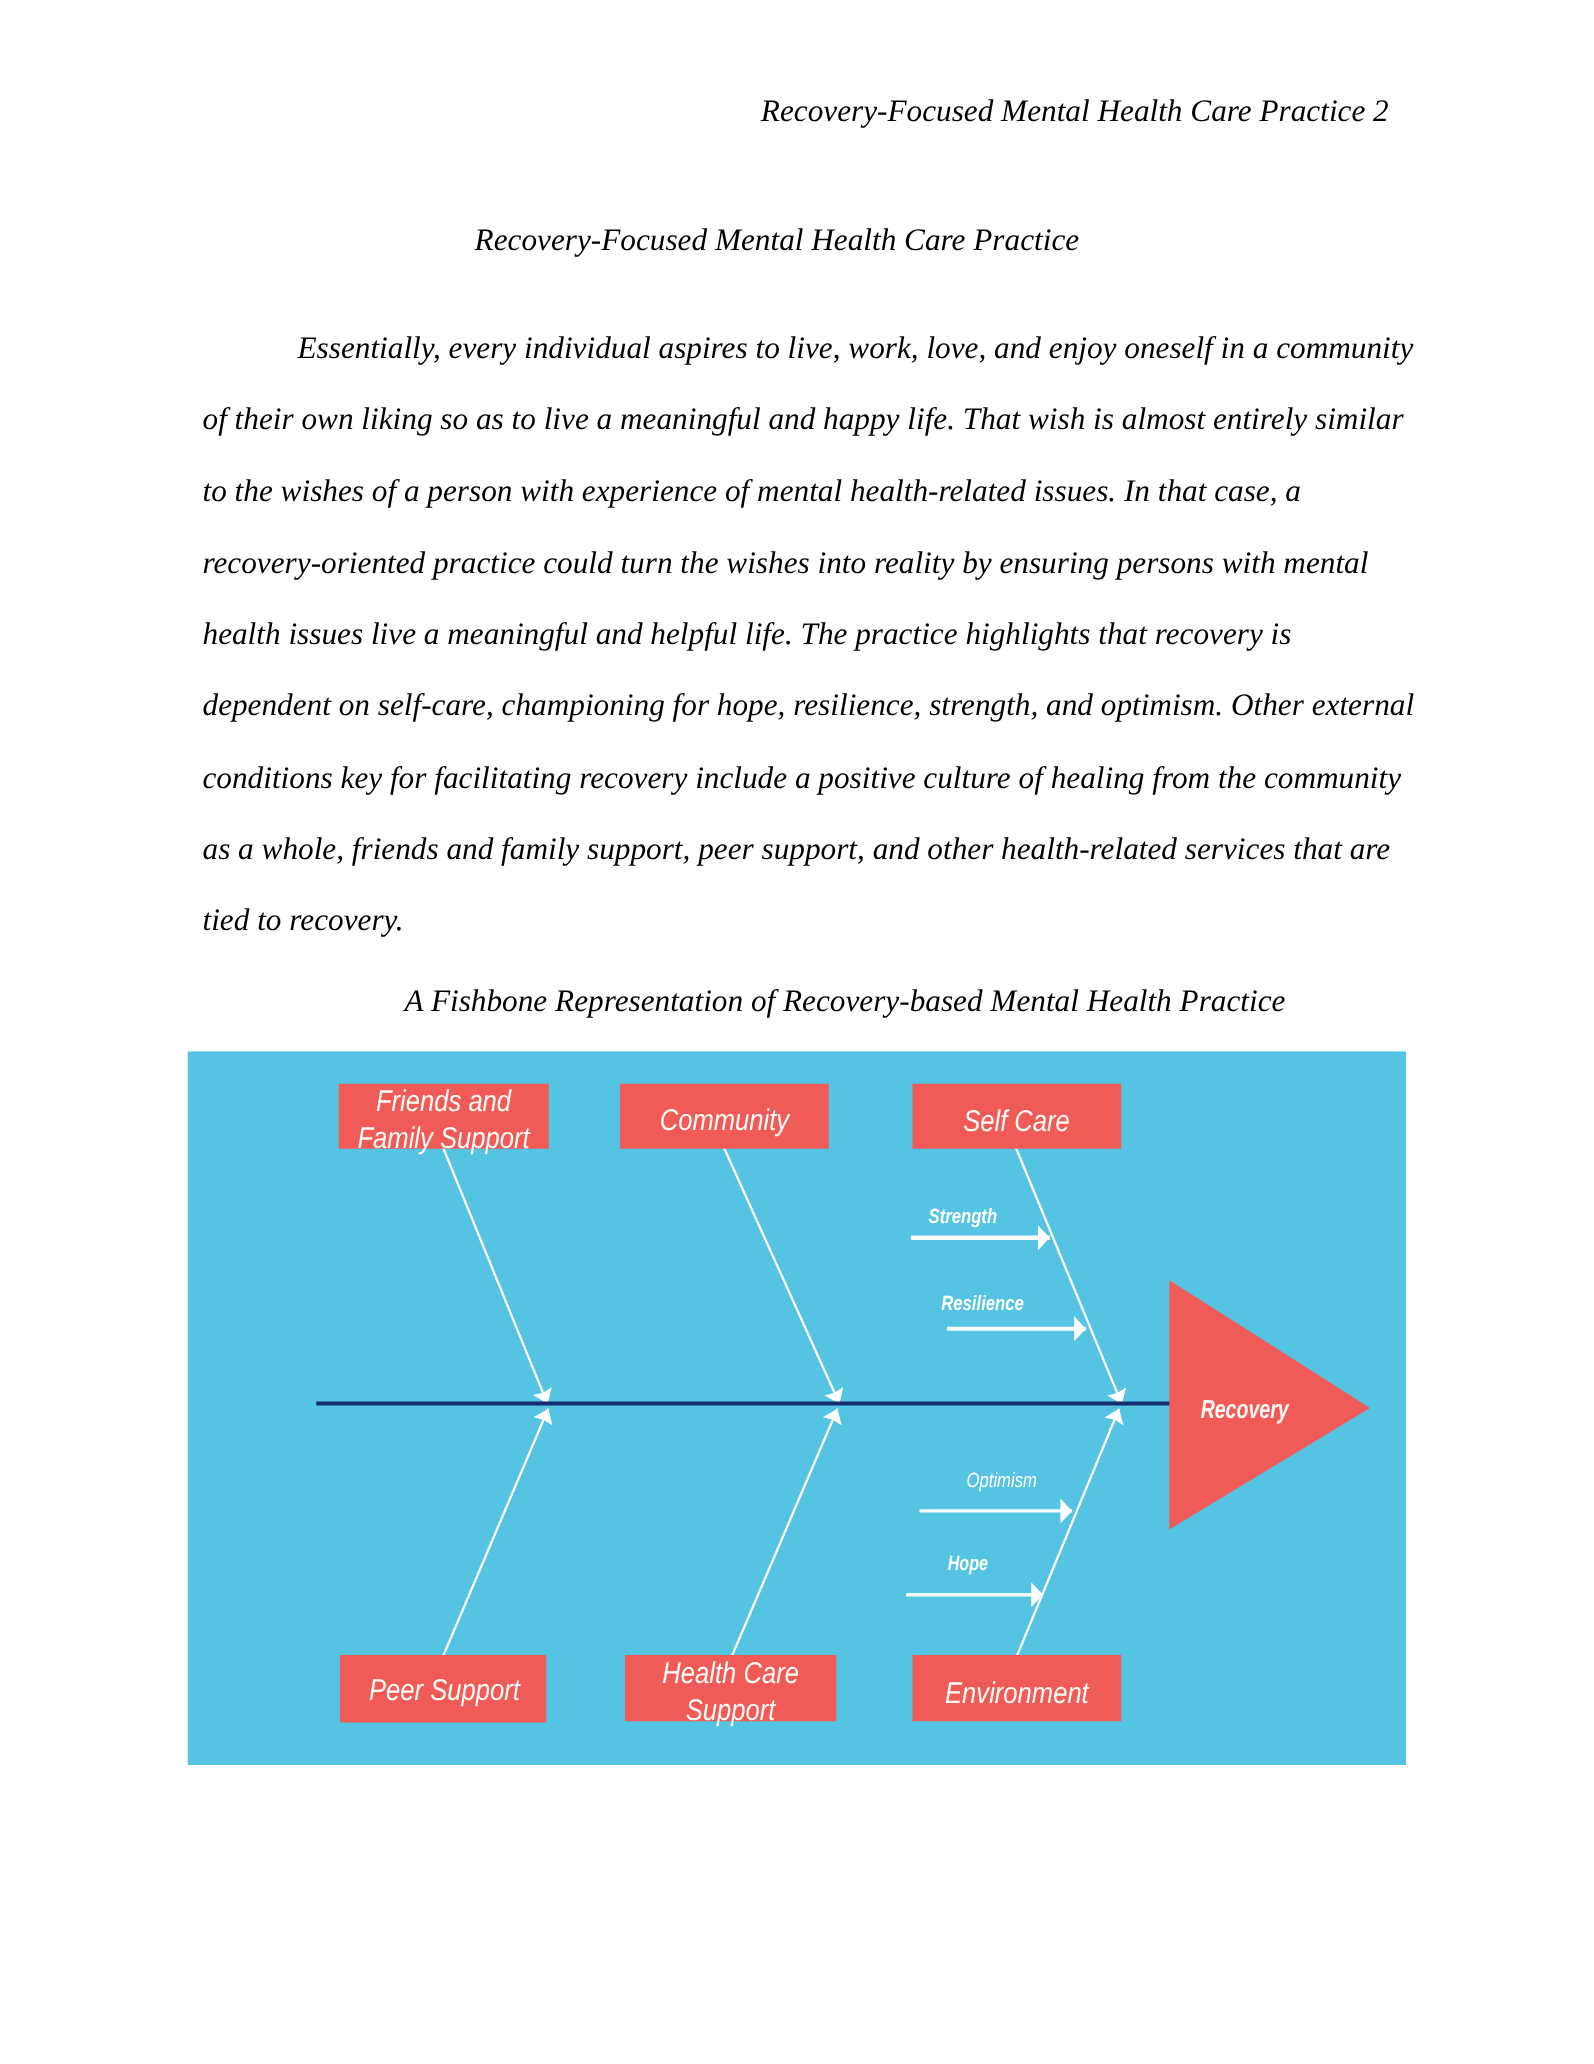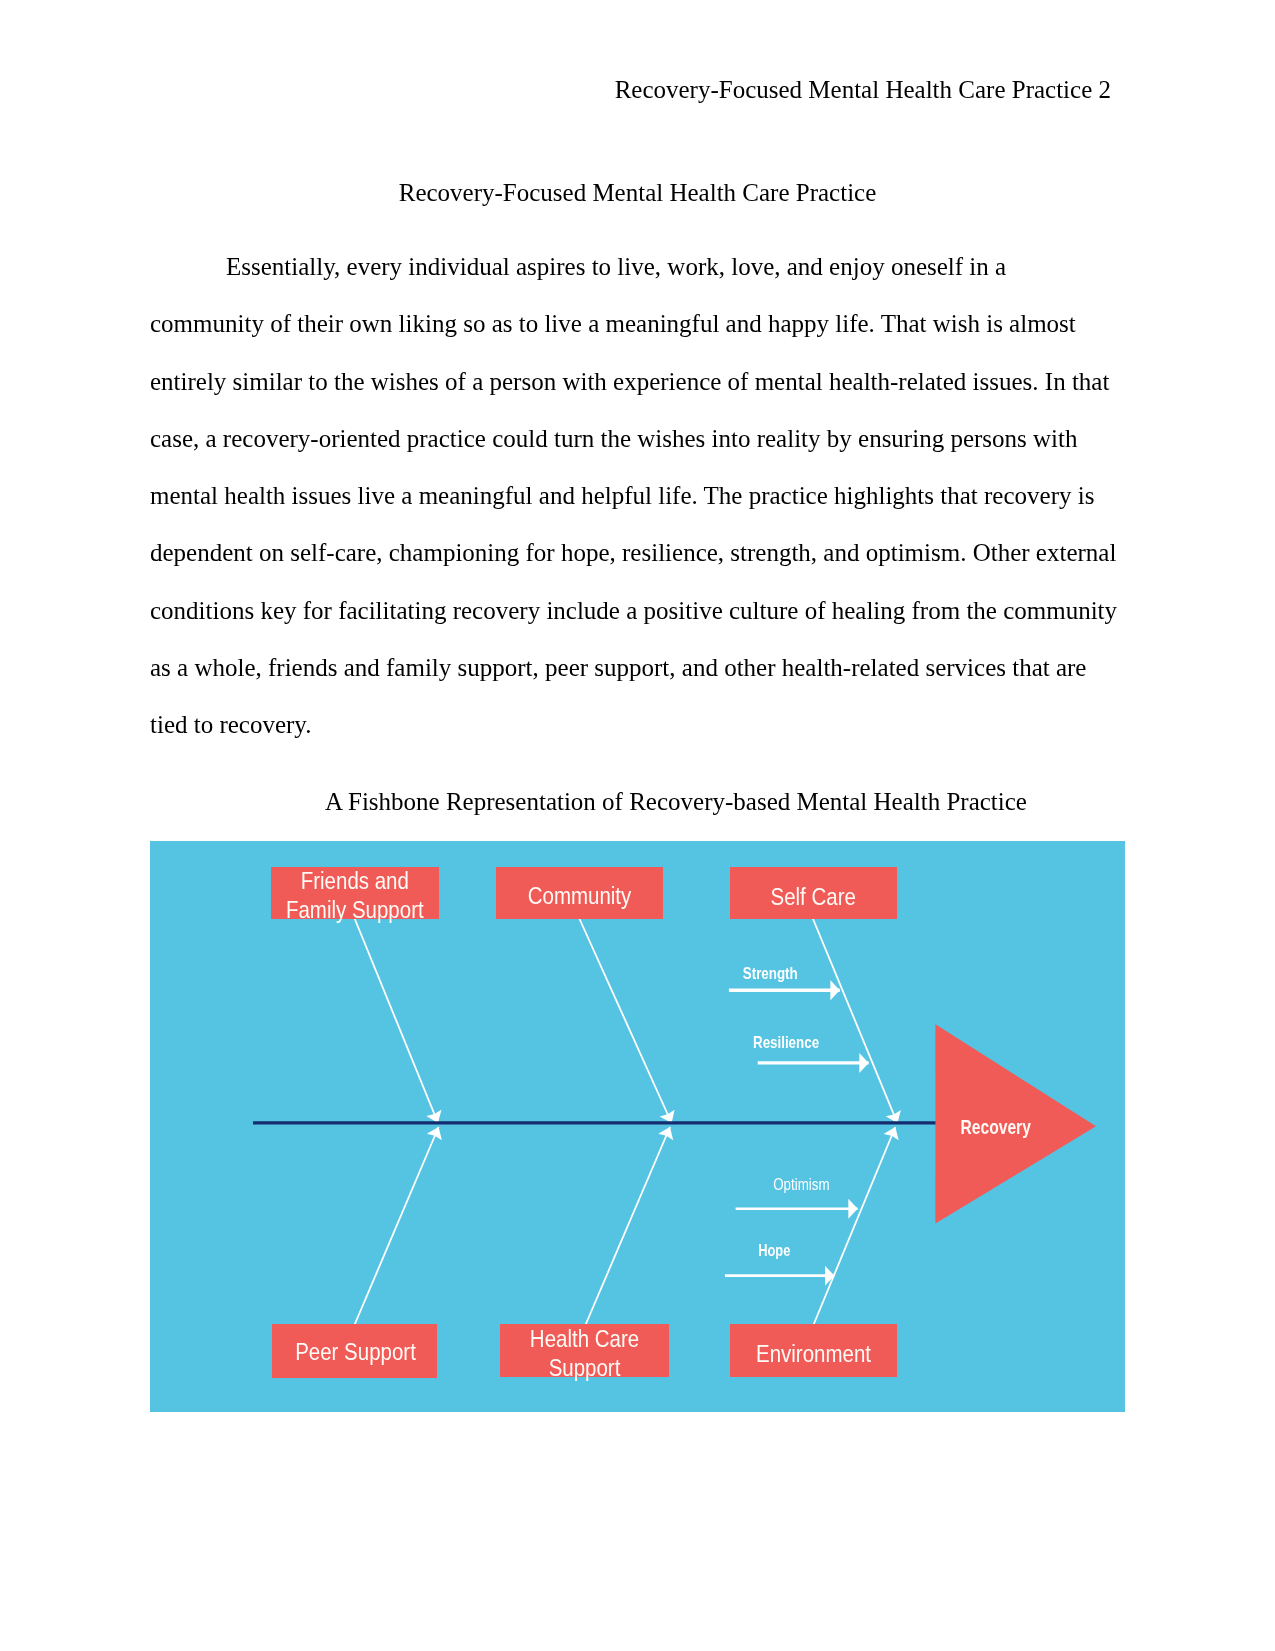--- a/index.html
+++ b/index.html
@@ -3,38 +3,38 @@
 <meta charset="utf-8">
 <title>Recovery-Focused Mental Health Care Practice</title>
 <style>
   html, body { margin:0; padding:0; }
   body {
     width:1275px; height:1651px;
     background:#ffffff;
     font-family:"Liberation Serif", serif;
     color:#000000;
   }
-  .page { position:relative; width:1186px; height:1651px; overflow:hidden; background:#fff; }
+  .page { position:relative; width:1186px; height:1651px; overflow:hidden; background:#fff;font-style:italic; }
 
   .running-head {
     position:absolute; left:150px; top:77px; width:961px;
     text-align:right;
     font-size:25px; line-height:25px;
   }
   .doc-title {
-    position:absolute; left:150px; top:180px; width:975px;
+    position:absolute; left:134px; top:180px; width:975px;
     text-align:center;
     font-size:25px; line-height:25px;
   }
   .body-para {
     position:absolute; left:150px; top:238px; width:970px;
     font-size:25px; line-height:57.3px;
     text-align:left;
     text-indent:76px;
-    margin:0;
+    margin:12px;
   }
   .fig-title {
     position:absolute; left:150px; top:789px; width:975px;
     text-align:center;
     text-indent:77px;
     font-size:25px; line-height:25px;
   }
 
   
   .diagram {

